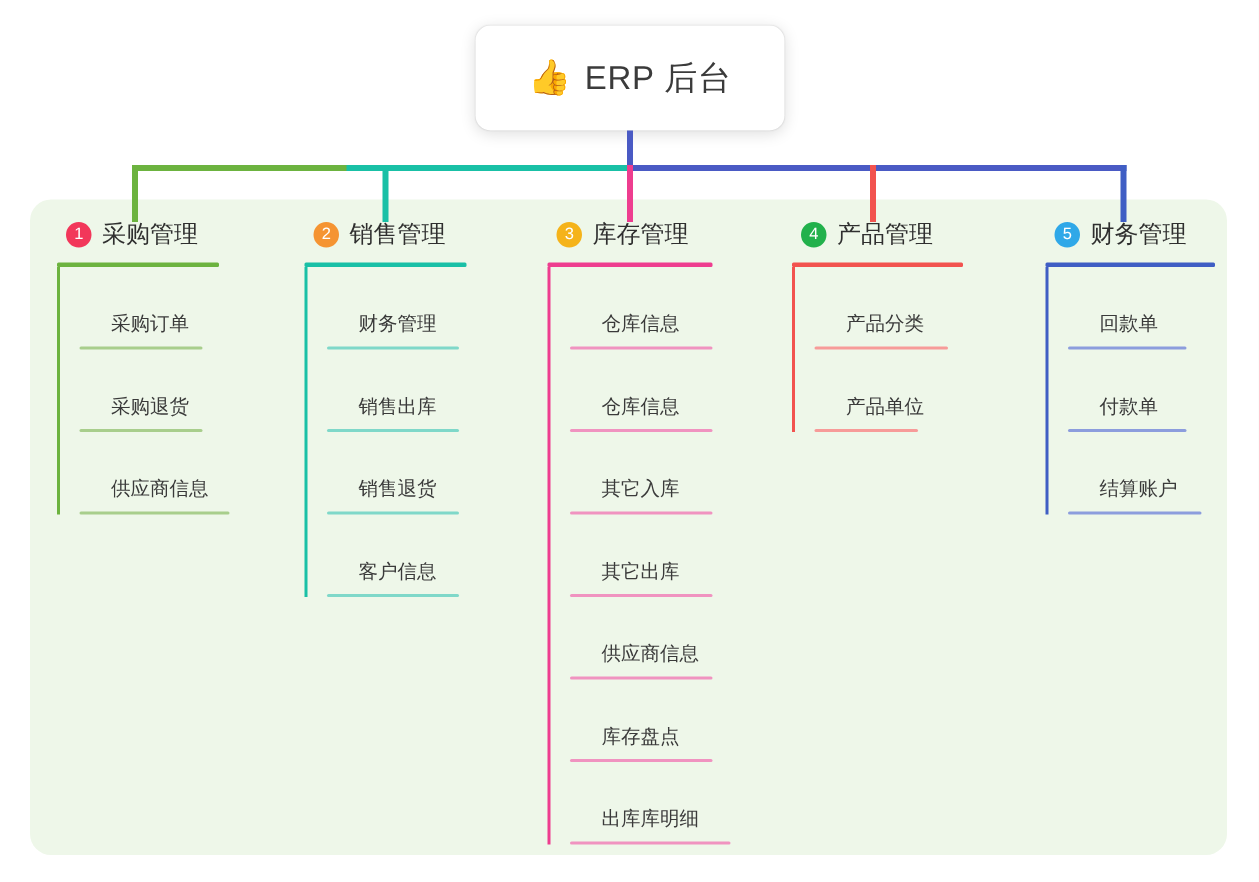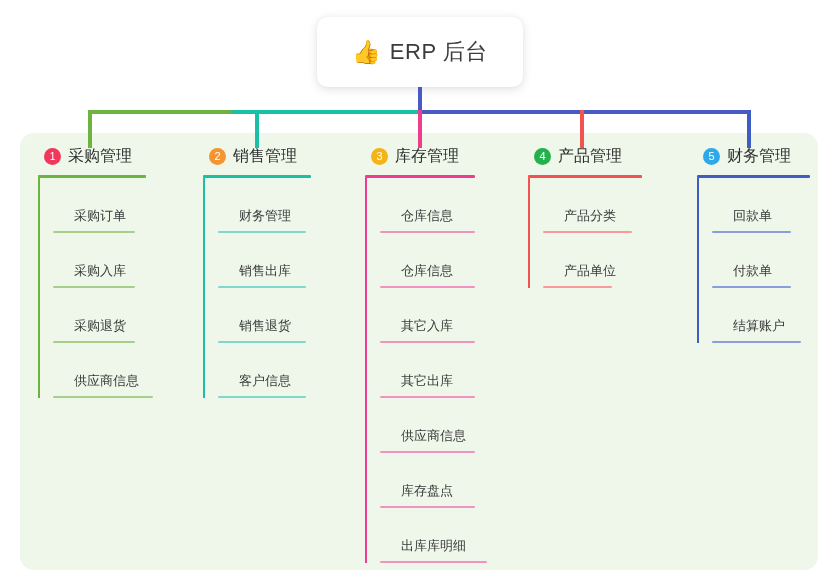--- a/index.html
+++ b/index.html
@@ -158,24 +158,20 @@
           <span class="col-title">采购管理</span>
         </div>
         <div class="col-rule" style="width: 108px; background: rgb(108, 179, 63);"></div>
         <div class="leaf-list">
           <div class="spine" style="background: rgb(108, 179, 63);"></div>
           <div class="leaf">
             <span class="leaf-label">采购订单</span>
             <div class="leaf-rule" style="width: 82px; background: rgb(168, 206, 140);"></div>
           </div>
           <div class="leaf">
-            <span class="leaf-label">采购入库</span>
-            <div class="leaf-rule" style="width: 82px; background: rgb(168, 206, 140);"></div>
-          </div>
-          <div class="leaf">
             <span class="leaf-label">采购退货</span>
             <div class="leaf-rule" style="width: 82px; background: rgb(168, 206, 140);"></div>
           </div>
           <div class="leaf">
             <span class="leaf-label">供应商信息</span>
             <div class="leaf-rule" style="width: 100px; background: rgb(168, 206, 140);"></div>
           </div>
         </div>
       </div>
       <div class="column" style="left: 203px;">

